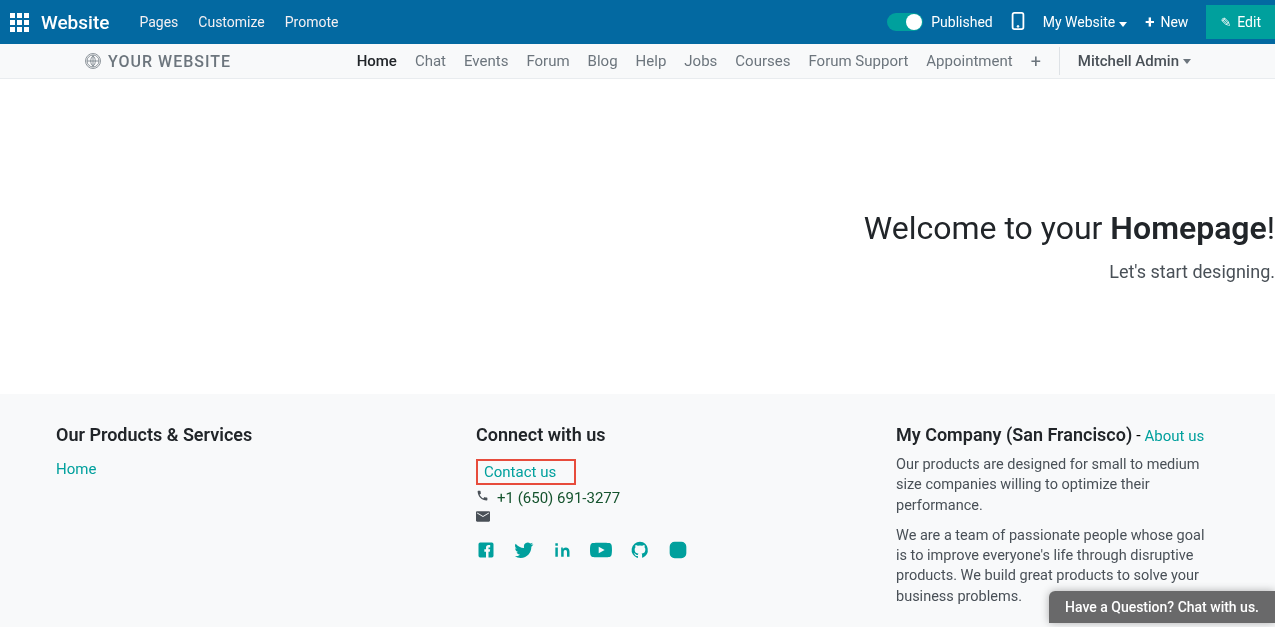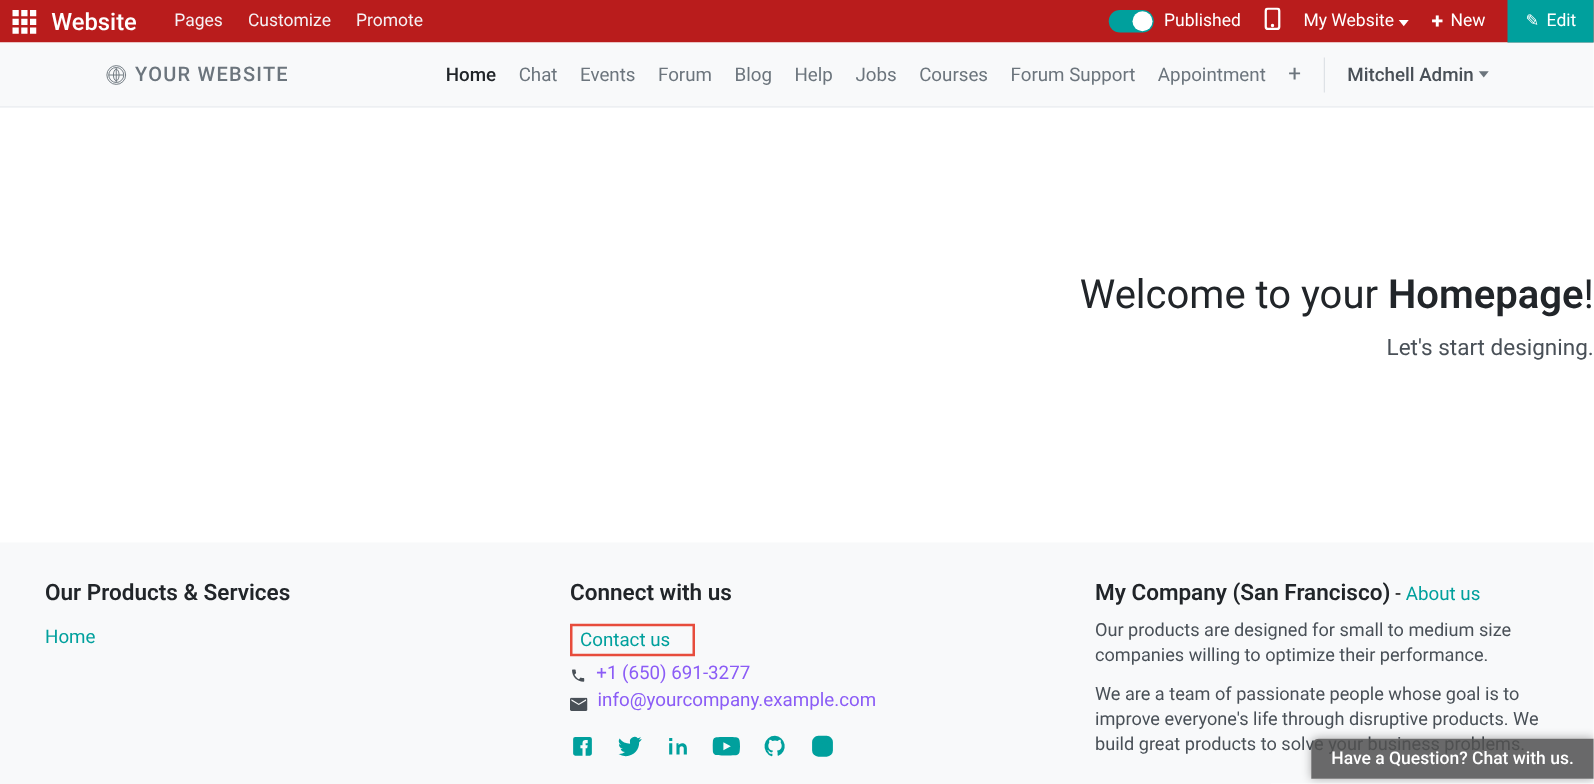--- a/index.html
+++ b/index.html
@@ -1,61 +1,61 @@
 <!DOCTYPE html>
 <html><head>
 <meta charset="utf-8">
 <style>
 *{margin:0;padding:0;box-sizing:border-box;font-family:-apple-system,BlinkMacSystemFont,"Segoe UI",Roboto,sans-serif}
 body{width:1275px;height:627px;overflow:hidden;position:relative;background:#fff}
 
 
-.topbar{background:#b91c1c;height:34px;display:flex;align-items:center;color:#fff;font-size:14px;padding:0 10px}
+.topbar{background:#0369a1;height:44px;display:flex;align-items:center;color:#fff;font-size:14px;padding:0 10px}
 .apps-icon{display:grid;grid-template-columns:repeat(3,5px);grid-template-rows:repeat(3,5px);gap:2px;margin-right:12px;cursor:pointer}
 .apps-icon span{background:#fff;width:5px;height:5px}
 .brand{font-size:19px;font-weight:500;margin-right:30px}
 .topbar .nav-item{margin-right:20px;cursor:pointer;color:#f5f0f3}
 .topbar .right{margin-left:auto;display:flex;align-items:center;gap:18px}
 .toggle{width:36px;height:18px;background:#00a09d;border-radius:10px;position:relative;cursor:pointer}
 .toggle-knob{position:absolute;right:1px;top:1px;width:16px;height:16px;background:#fff;border-radius:50%}
 .new-btn{display:flex;align-items:center;gap:6px;cursor:pointer}
 .edit-btn{background:#00a09d;height:34px;display:flex;align-items:center;gap:6px;padding:0 14px;margin:0 -10px 0 0;cursor:pointer}
 .caret-down{width:0;height:0;border-left:4px solid transparent;border-right:4px solid transparent;border-top:5px solid #fff;display:inline-block;margin-left:4px}
 .plus{font-size:17px;font-weight:bold}
 .pencil{font-size:13px}
 .mobile-icon svg{stroke:#fff}
 
 
-.sitebar{background:#fff;border-bottom:1px solid #e9ecef;height:52px;display:flex;align-items:center;padding:16px 84px;background:#f8f9fa}
+.sitebar{background:#fff;border-bottom:1px solid #e9ecef;height:35px;display:flex;align-items:center;padding:16px 84px;background:#f8f9fa}
 .logo{display:flex;align-items:center;gap:6px;color:#6c757d;font-weight:500;letter-spacing:1px}
 .logo svg{fill:#6c757d}
 .sitebar .menu{margin-left:auto;display:flex;align-items:center;gap:18px;font-size:15px}
 .sitebar .menu a{color:#6c757d;text-decoration:none;cursor:pointer}
 .sitebar .menu a.active{color:#212529;font-weight:500}
 .sitebar .plus-menu{color:#6c757d;font-size:18px;cursor:pointer}
 .sitebar .sep{width:1px;height:28px;background:#dee2e6}
 .user-menu{color:#495057;font-weight:500;cursor:pointer;display:flex;align-items:center;gap:0}
 .user-menu .caret-down{border-top-color:#6c757d}
 
 
 .hero{text-align:right;padding-top:130px}
 .hero h1{font-size:32px;font-weight:400;color:#212529}
 .hero h1 b{font-weight:600}
 .hero p{margin-top:14px;font-size:18px;color:#495057}
 
 
-.footer{position:absolute;bottom:0;left:0;right:0;background:#f8f9fa;padding:30px 36px 20px;display:flex;gap:40px}
+.footer{position:absolute;bottom:0;left:0;right:0;background:#f8f9fa;padding:30px 56px 20px;display:flex;gap:40px}
 .footer h4{font-size:18px;margin-bottom:14px;color:#212529;font-weight:600}
 .footer .col1{width:380px}
 .footer .col2{width:380px}
 .footer .col3{flex:1}
 .footer a.link{color:#00a09d;text-decoration:none;cursor:pointer;font-size:15px}
 .footer .contact-link{display:inline-block;border:2px solid #e74c3c;padding:2px 18px 2px 6px;color:#00a09d;text-decoration:none;cursor:pointer;font-size:15px}
 .footer .twitter-link{color:#00a09d;text-decoration:none;cursor:pointer;font-size:15px;display:block;margin-top:4px}
-.footer .contact-line{font-size:15px;color:#8b5cf6;margin-top:4px;display:flex;align-items:flex-end;gap:8px}
+.footer .contact-line{font-size:15px;color:#14532d;margin-top:4px;display:flex;align-items:flex-start;gap:8px}
 .footer .col3 h4{display:inline}
 .footer .col3 .about{color:#00a09d;text-decoration:none;font-size:15px}
 .footer .col3 p{font-size:14.5px;color:#495057;margin-top:10px;line-height:1.4}
 .socials{margin-top:18px;display:flex;gap:18px}
 .socials svg{fill:#00a09d;cursor:pointer}
 
 
 .chat{position:absolute;bottom:4px;right:0;background:rgba(80,80,80,.85);color:#fff;padding:8px 16px;font-size:14px;font-weight:500;border-radius:6px 0 0 0;cursor:pointer;box-shadow:0 0 8px rgba(0,0,0,.3)}
 </style>
 </head>
@@ -149,21 +149,20 @@
     <div class="contact-line">
       <svg width="13" height="13" viewBox="0 0 24 24" fill="#495057">
           <path d="M6.6 10.8c1.4 2.8 3.8 5.2 6.6 6.6l2.2-2.2c.3-.3.7-.4 1-.2 1.2.4 2.4.6 3.6.6.6 0 1 .4 1 1V20c0 .6-.4 1-1 1C10.6 21 3 13.4 3 4c0-.6.4-1 1-1h3.4c.6 0 1 .4 1 1 0 1.2.2 2.4.6 3.6.1.4 0 .8-.2 1l-2.2 2.2z"></path>
         </svg>
       <span>+1 (650) 691-3277</span>
     </div>
     <div class="contact-line">
       <svg width="14" height="11" viewBox="0 0 24 18" fill="#495057">
           <path d="M22 0H2C.9 0 0 .9 0 2v14c0 1.1.9 2 2 2h20c1.1 0 2-.9 2-2V2c0-1.1-.9-2-2-2zm0 4l-10 6L2 4V2l10 6 10-6v2z"></path>
         </svg>
-      <span>info@yourcompany.example.com</span>
     </div>
     <div class="socials">
       <svg width="20" height="20" viewBox="0 0 24 24">
           <path d="M19 3H5a2 2 0 00-2 2v14a2 2 0 002 2h7v-7h-2v-3h2V9a3 3 0 013-3h2v3h-2v2h2l-.5 3H15v7h4a2 2 0 002-2V5a2 2 0 00-2-2z"></path>
         </svg>
       <svg width="20" height="20" viewBox="0 0 24 24">
           <path d="M23 5c-.8.4-1.7.6-2.6.7.9-.6 1.6-1.4 2-2.5-.9.5-1.9.9-2.9 1.1A4.5 4.5 0 0012 8.5c0 .4 0 .7.1 1A12.8 12.8 0 012 4.5a4.5 4.5 0 001.4 6 4.5 4.5 0 01-2-.6v.1c0 2.2 1.5 4 3.6 4.4a4.5 4.5 0 01-2 .1 4.5 4.5 0 004.2 3.1A9 9 0 011 19.5 12.7 12.7 0 008 21.5c8.3 0 12.8-6.9 12.8-12.8v-.6c.9-.6 1.6-1.4 2.2-2.3z"></path>
         </svg>
       <svg width="20" height="20" viewBox="0 0 24 24">
           <path d="M4 4h3v3H4zM4 9h3v11H4zm6 0h3v2c.5-1 1.8-2 3.5-2 2.5 0 4.5 1.5 4.5 5v6h-3v-5.5c0-1.5-.5-2.5-2-2.5s-2 1-2 2.5V20h-3V9z"></path>

